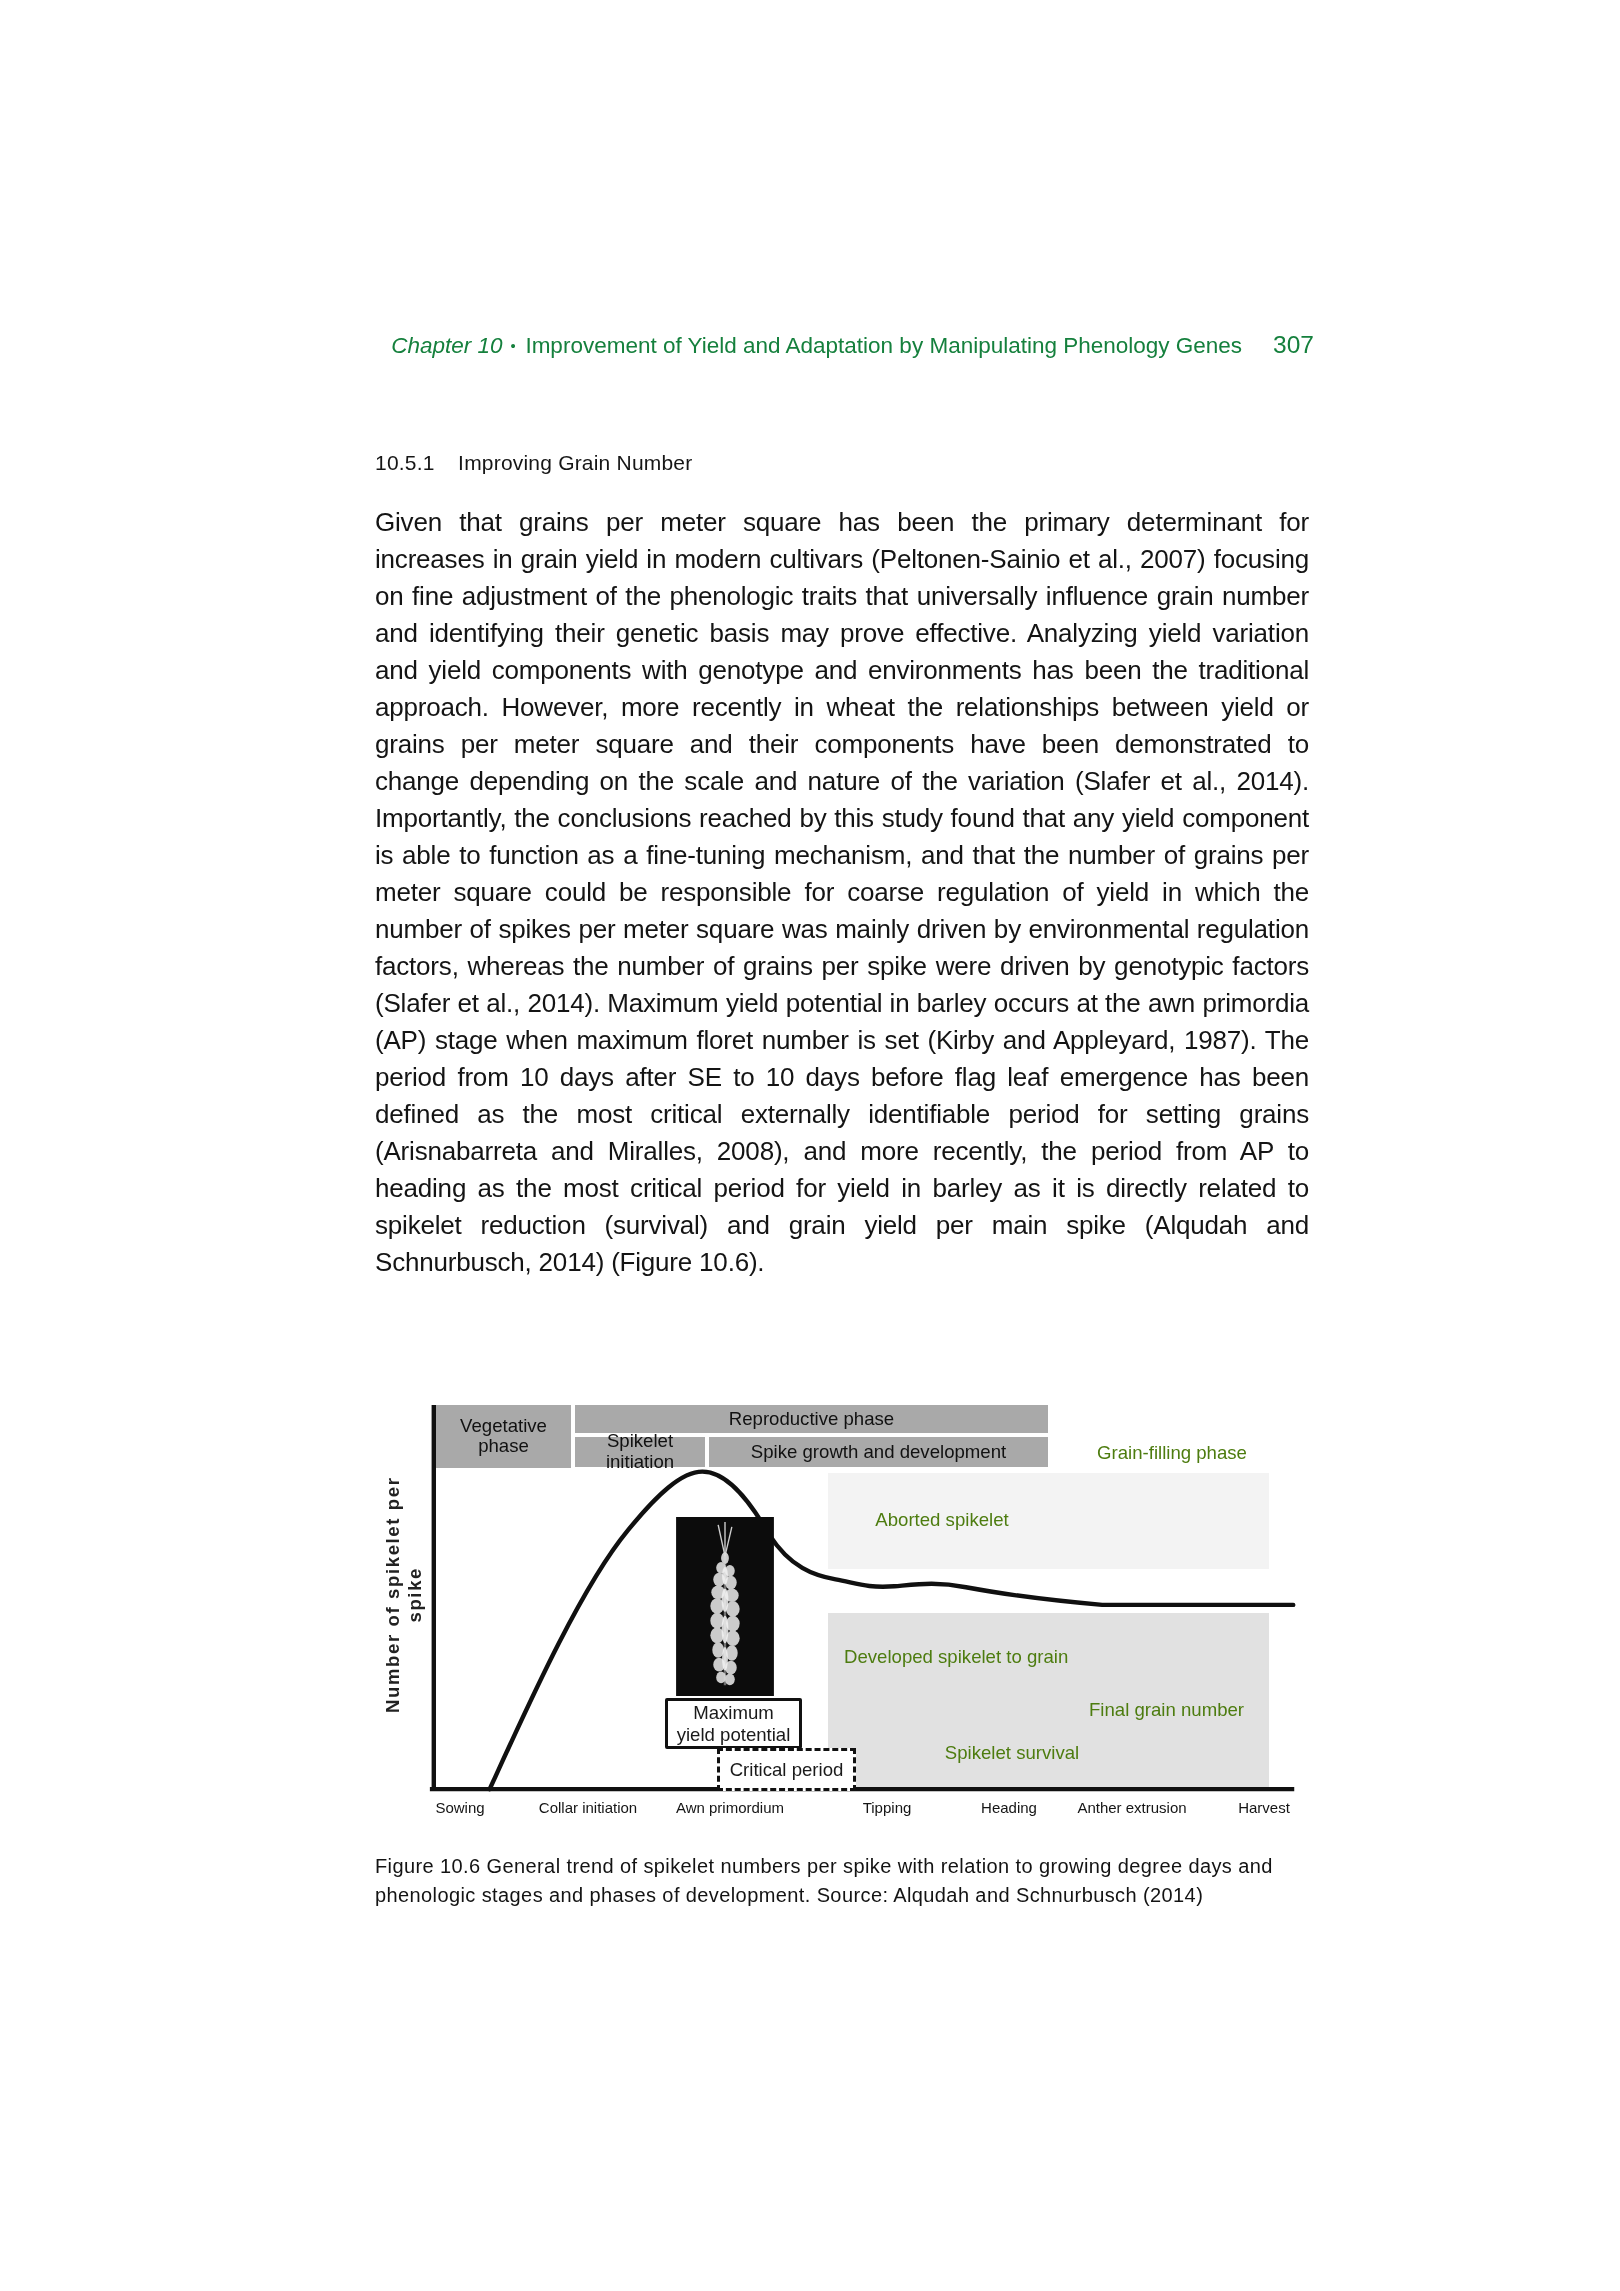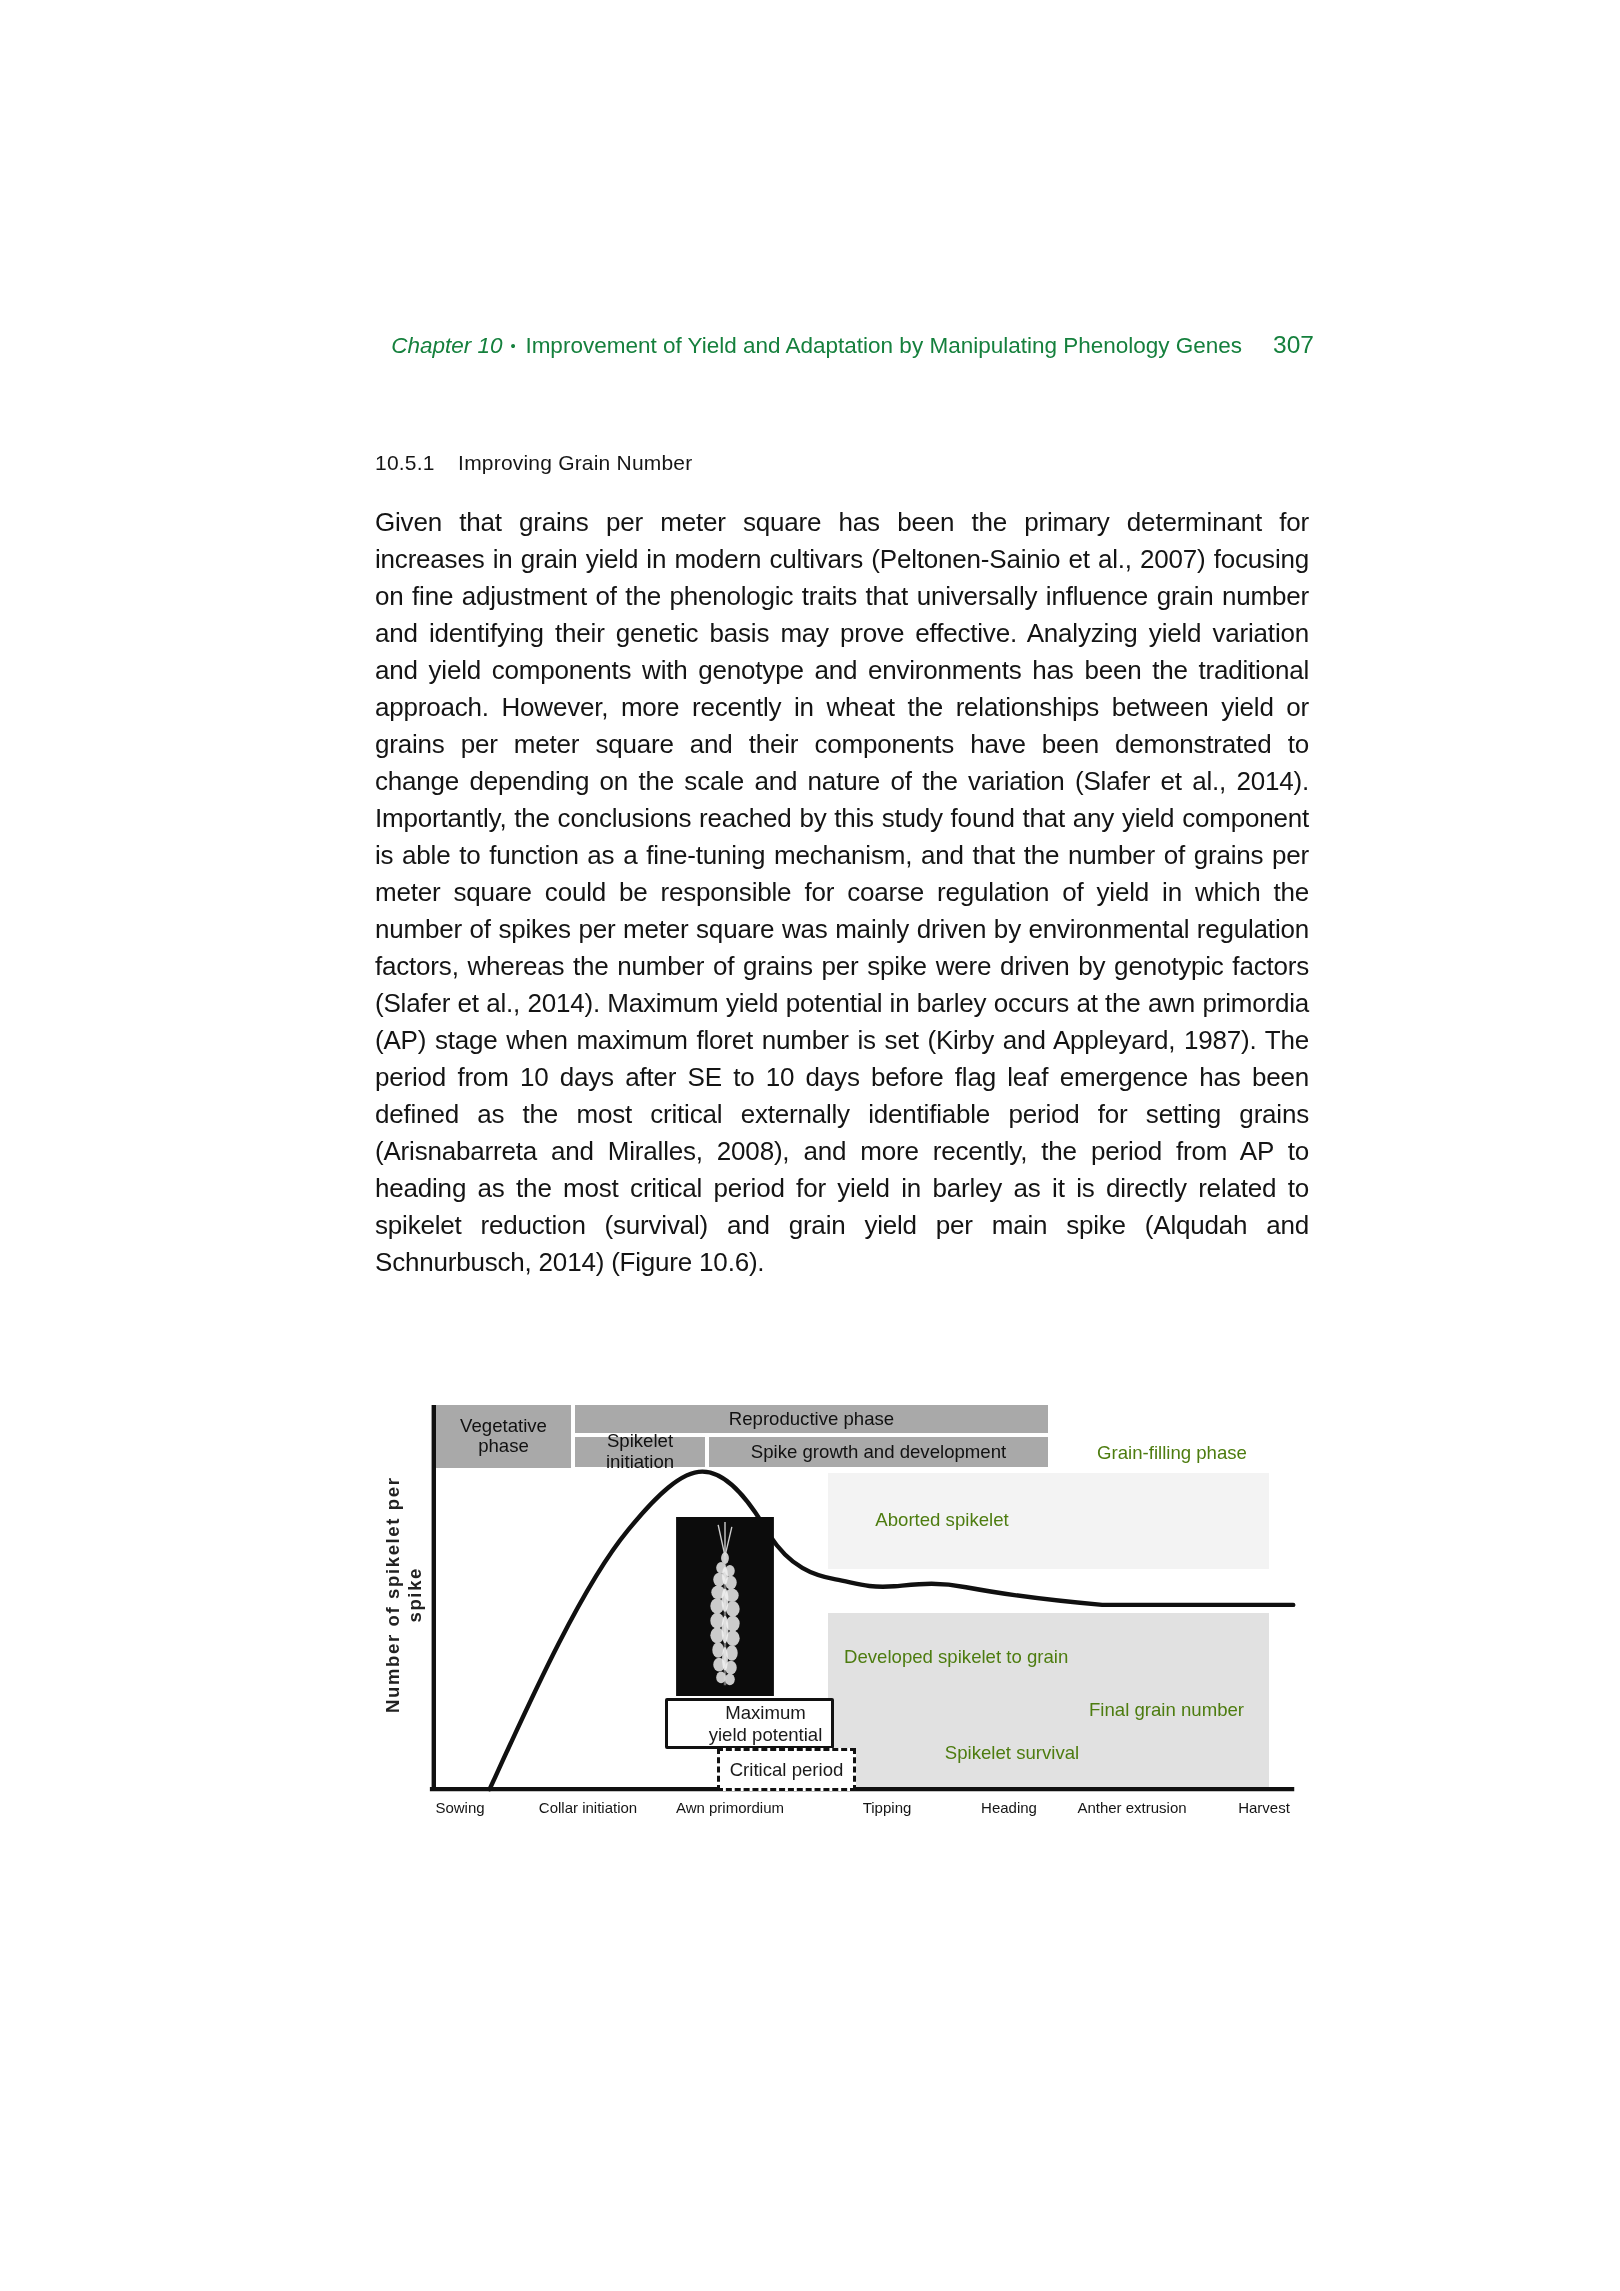--- a/index.html
+++ b/index.html
@@ -136,33 +136,37 @@
         </g>
         <g fill="#f2f2f2" opacity="0.85">
           <ellipse cx="50" cy="60" rx="3" ry="9"></ellipse>
             <ellipse cx="50" cy="85" rx="3.5" ry="12"></ellipse>
           <ellipse cx="50" cy="115" rx="3.5" ry="14"></ellipse>
             <ellipse cx="50" cy="145" rx="3" ry="12"></ellipse>
         </g>
       </g>
     </svg>
 
-    <div class="solid-box" style="left:290px;top:299px;width:131px;height:45px;padding-left:32px;">
+    <div class="solid-box" style="left:290px;top:299px;width:131px;height:45px;">
       <span style="width:118px;">Maximum yield potential</span>
     </div>
     <div class="dashed-box" style="left:342px;top:349px;width:133px;height:37px;">
       <span>Critical period</span>
     </div>
 
     <div class="y-label">Number of spikelet per spike</div>
 
     <span class="x-label" style="left:85px;">Sowing</span>
     <span class="x-label" style="left:213px;">Collar initiation</span>
     <span class="x-label" style="left:355px;">Awn primordium</span>
     <span class="x-label" style="left:512px;">Tipping</span>
     <span class="x-label" style="left:634px;">Heading</span>
     <span class="x-label" style="left:757px;">Anther extrusion</span>
     <span class="x-label" style="left:889px;">Harvest</span>
   </div>
 
+  <div class="caption">
+    <div>Figure 10.6 General trend of spikelet numbers per spike with relation to growing degree days and</div>
+    <div>phenologic stages and phases of development. Source: Alqudah and Schnurbusch (2014)</div>
+  </div>
 
 </div>
 
 
 </body></html>

